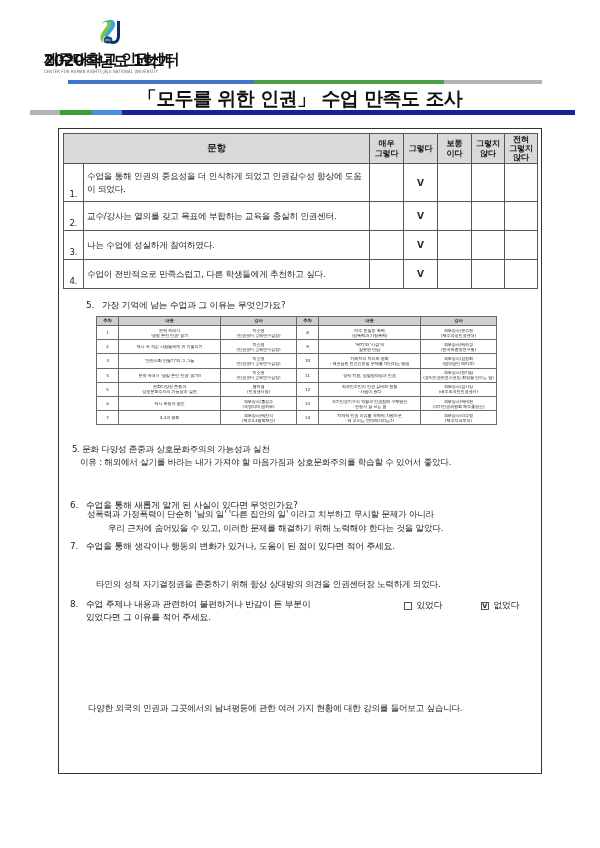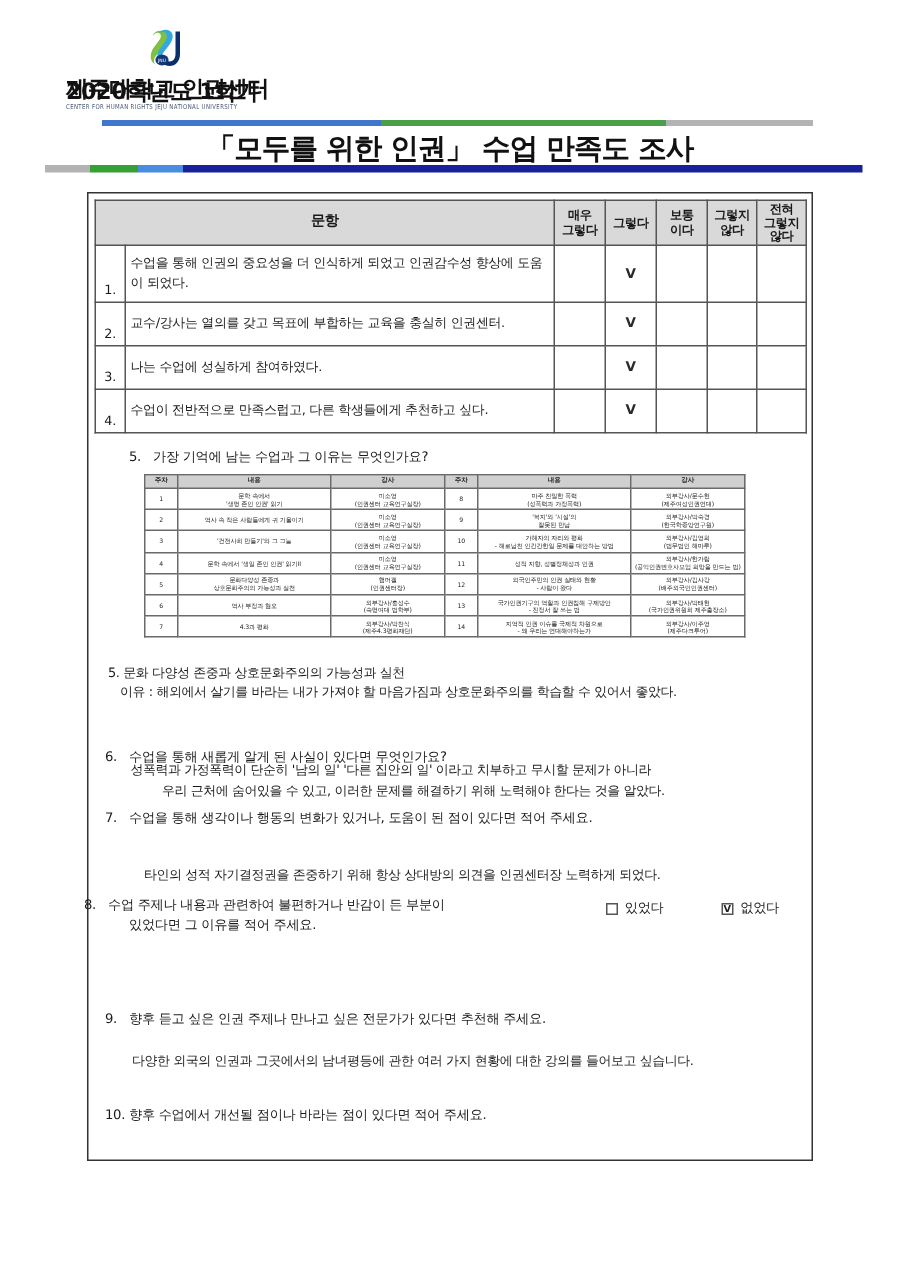--- a/index.html
+++ b/index.html
@@ -509,36 +509,30 @@
     <span class="qn">6.</span><span>수업을 통해 새롭게 알게 된 사실이 있다면 무엇인가요?</span>
   </div>
   <div class="ans" style="left:87px; top:508px;">성폭력과 가정폭력이 단순히 '남의 일' '다른 집안의 일' 이라고 치부하고 무시할 문제가 아니라</div>
   <div class="ans" style="left:80px; top:522px;margin-left:28px;">우리 근처에 숨어있을 수 있고, 이러한 문제를 해결하기 위해 노력해야 한다는 것을 알았다.</div>
 
   <div class="q-line" style="left:70px; top:540px;">
     <span class="qn">7.</span><span>수업을 통해 생각이나 행동의 변화가 있거나, 도움이 된 점이 있다면 적어 주세요.</span>
   </div>
   <div class="ans" style="left:96px; top:578px;">타인의 성적 자기결정권을 존중하기 위해 항상 상대방의 의견을 인권센터장 노력하게 되었다.</div>
 
-  <div class="q-line" style="left:56px; top:598px; width:290px;">
+  <div class="q-line" style="left:70px; top:598px; width:290px;">
     <span class="qn">8.</span><span>수업 주제나 내용과 관련하여 불편하거나 반감이 든 부분이</span>
   </div>
   <div class="q-line" style="left:86px; top:611px;">있었다면 그 이유를 적어 주세요.</div>
 
   <div class="chk-group" style="left:404px; top:600px;">
     <span class="chk-box"></span>
     <span>있었다</span>
   </div>
   <div class="chk-group" style="left:481px; top:600px;">
     <span class="chk-box">V</span>
     <span>없었다</span>
   </div>
 
-  <div class="q-line" style="left:70px; top:674px;">
-    <span class="qn">9.</span><span>향후 듣고 싶은 인권 주제나 만나고 싶은 전문가가 있다면 추천해 주세요.</span>
-  </div>
   <div class="ans" style="left:88px; top:702px;">다양한 외국의 인권과 그곳에서의 남녀평등에 관한 여러 가지 현황에 대한 강의를 들어보고 싶습니다.</div>
 
-  <div class="q-line" style="left:70px; top:738px;">
-    <span class="qn">10.</span><span>향후 수업에서 개선될 점이나 바라는 점이 있다면 적어 주세요.</span>
-  </div>
 
 </div>
 
 </body></html>

